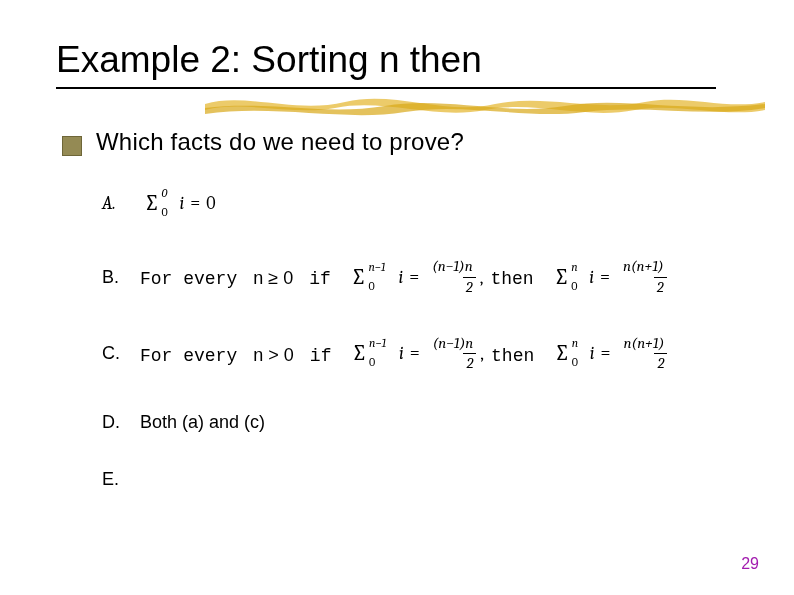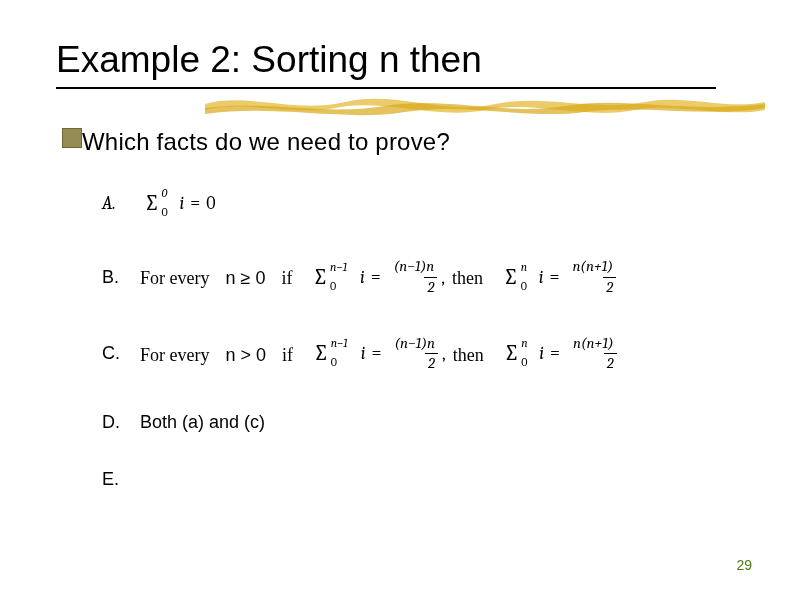--- a/index.html
+++ b/index.html
@@ -40,21 +40,22 @@
     top: 90px;
     width: 560px;
     height: 28px;
     pointer-events: none;
   }
   .question-row {
     position: absolute;
     left: 62px;
     top: 128px;
     display: flex;
-    align-items: flex-start;
+    align-items: flex-end;
+    gap: 14px;
   }
   .square-bullet {
     width: 18px;
     height: 18px;
     background: #948a54;
     border: 1px solid #6e6638;
     flex: 0 0 auto;
   }
   .question-text {
     font-size: 24px;
@@ -80,21 +81,21 @@
     flex: 0 0 auto;
   }
   .opt .labelB, .opt .labelC, .opt .labelD, .opt .labelE {
     font-style: normal;
     font-family: Arial, Helvetica, sans-serif;
   }
   .opt .text {
     font-size: 18px;
   }
   .opt .text .upright {
-    font-family: Liberation Serif, serif;
+    font-family: Liberation Mono, monospace;
   }
   
   .math {
     font-family: Cambria, "Cambria Math", Georgia, serif;
     font-style: italic;
     display: inline-flex;
     align-items: center;
     white-space: nowrap;
   }
   .math .rm { font-style: normal; }
@@ -138,24 +139,24 @@
     line-height: 1.05;
   }
   .frac .num { padding: 0 3px 2px; }
   .frac .den { border-top: 1px solid #000; padding: 2px 3px 0; }
   .eq { font-style: normal; margin: 0 6px; }
   .comma { font-style: normal; margin: 0 2px 0 0; }
   .gap { display:inline-block; width:6px; }
   .mono { font-family: Arial, Helvetica, sans-serif; font-style: normal; }
   .pagenum {
     position: absolute;
-    right: 42px;
+    right: 35px;
     bottom: 22px;
-    font-size: 14px;
-    color: #4d7c0f;
+    font-size: 16px;
+    color: #a21caf;
   }
 </style>
 </head>
 <body>
 
 <div class="slide">
 
   <div class="title-wrap">
     <div class="title">Example 2: Sorting n then</div>
     <div class="title-underline"></div>

